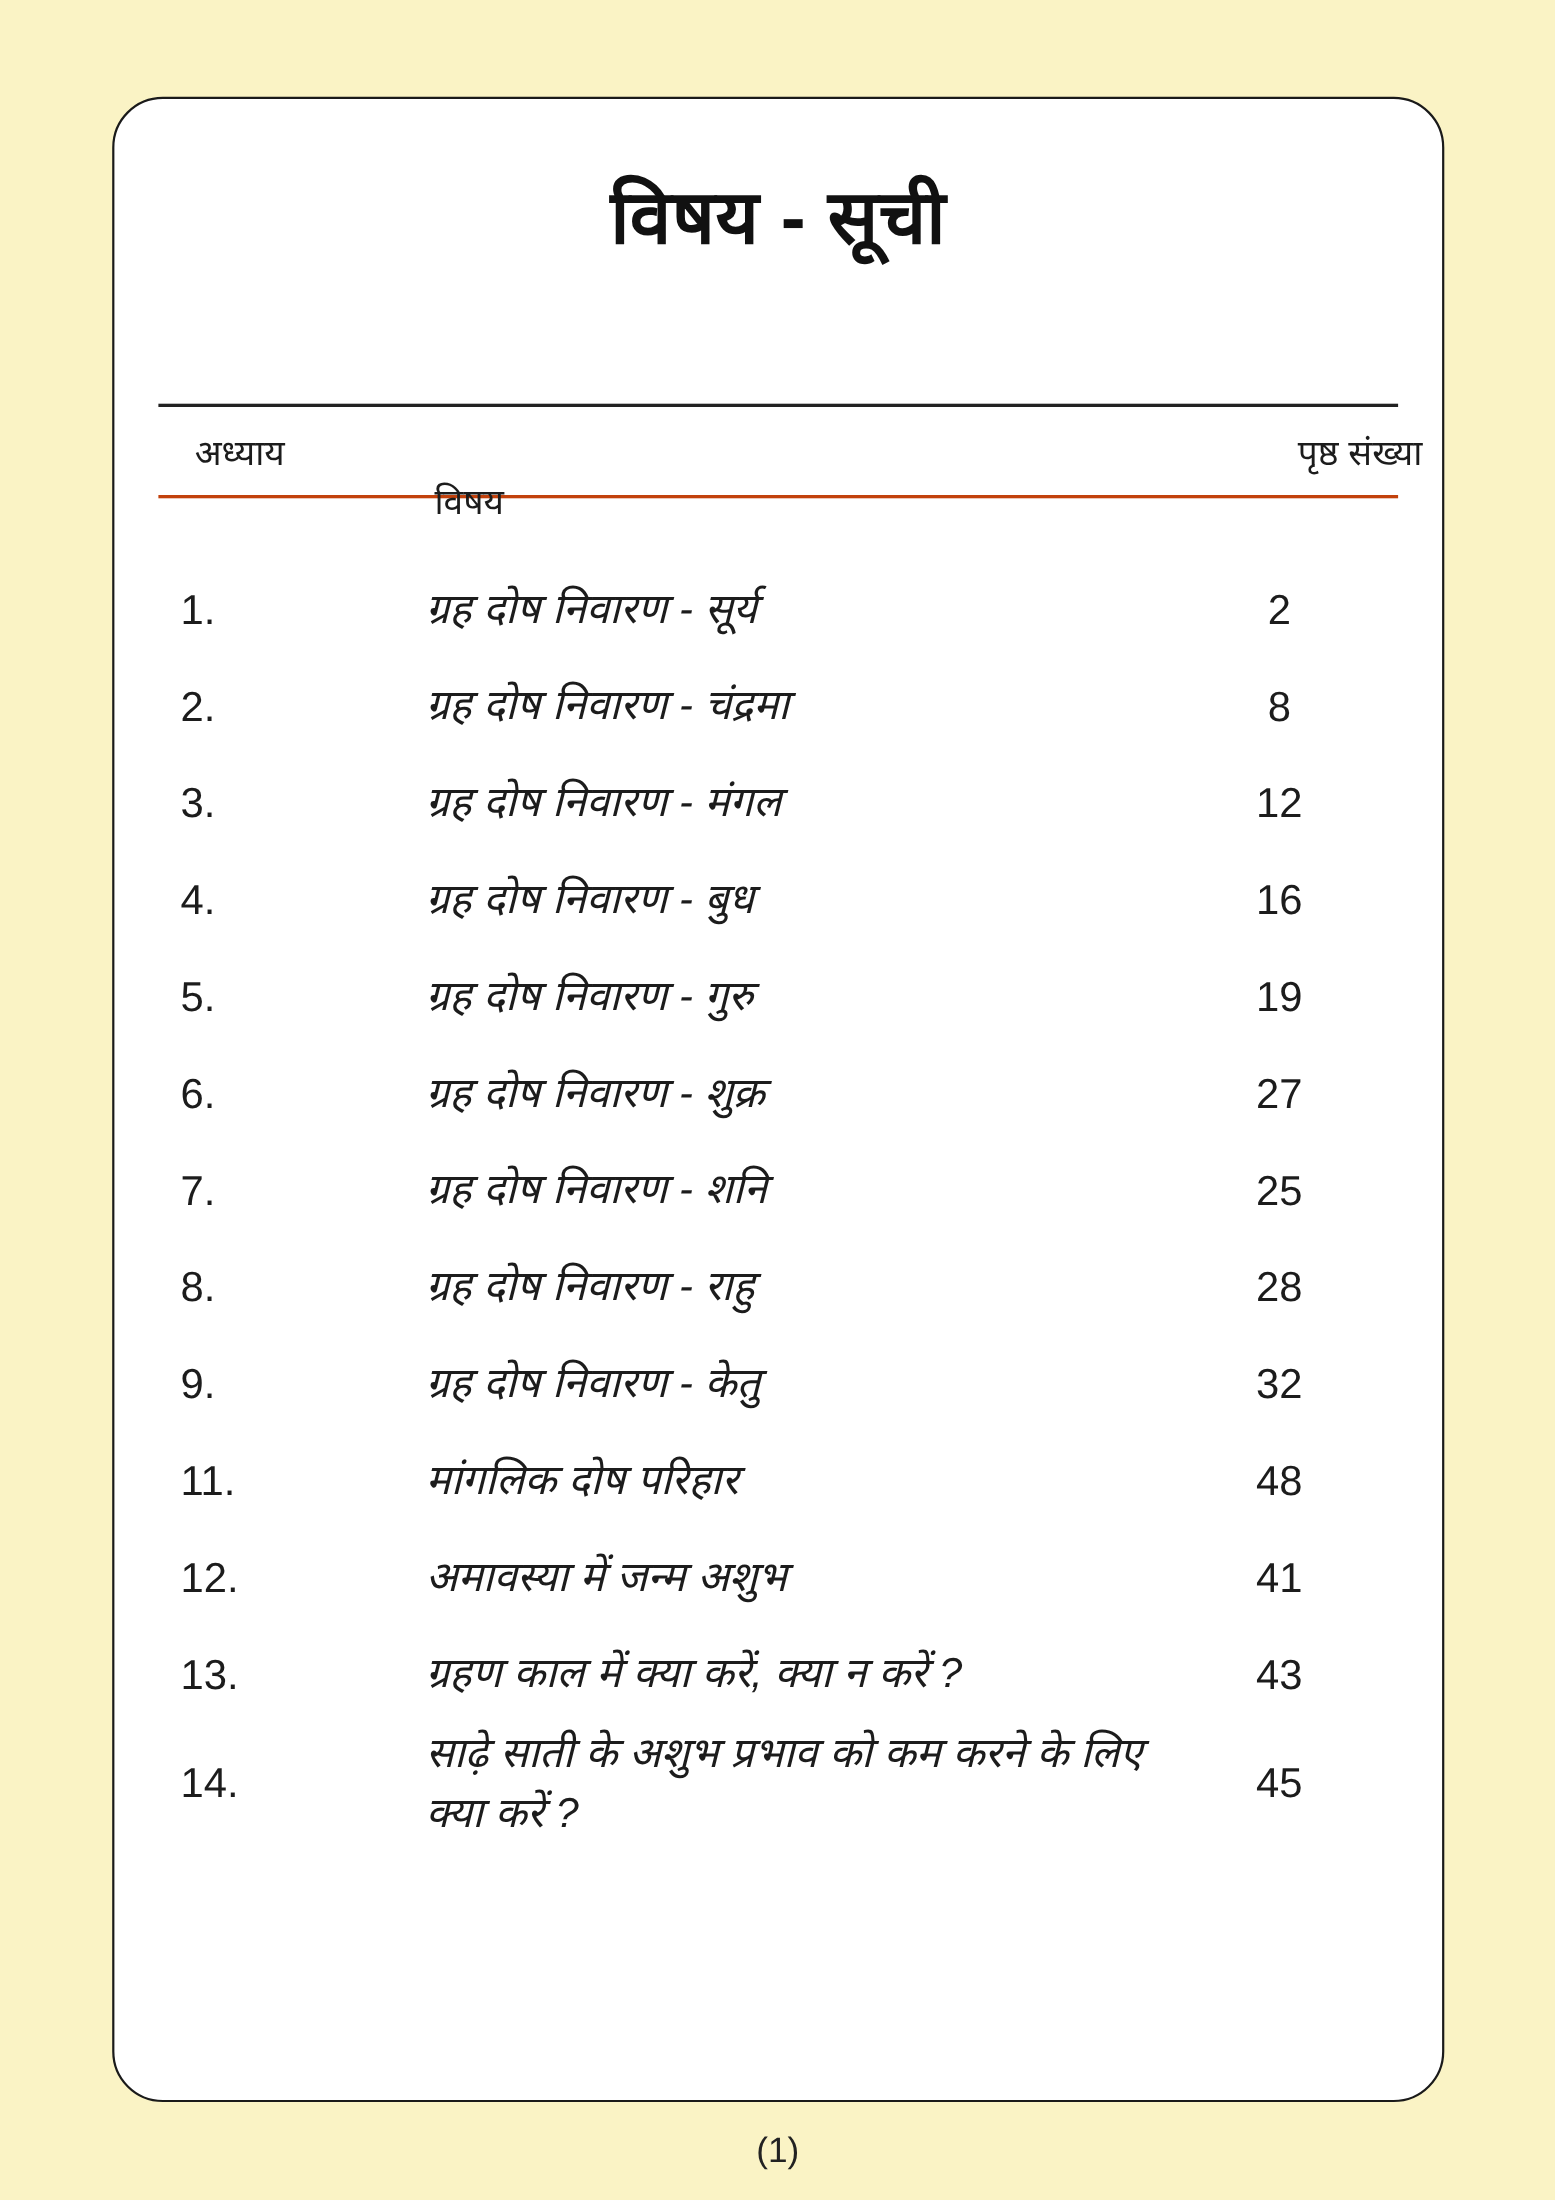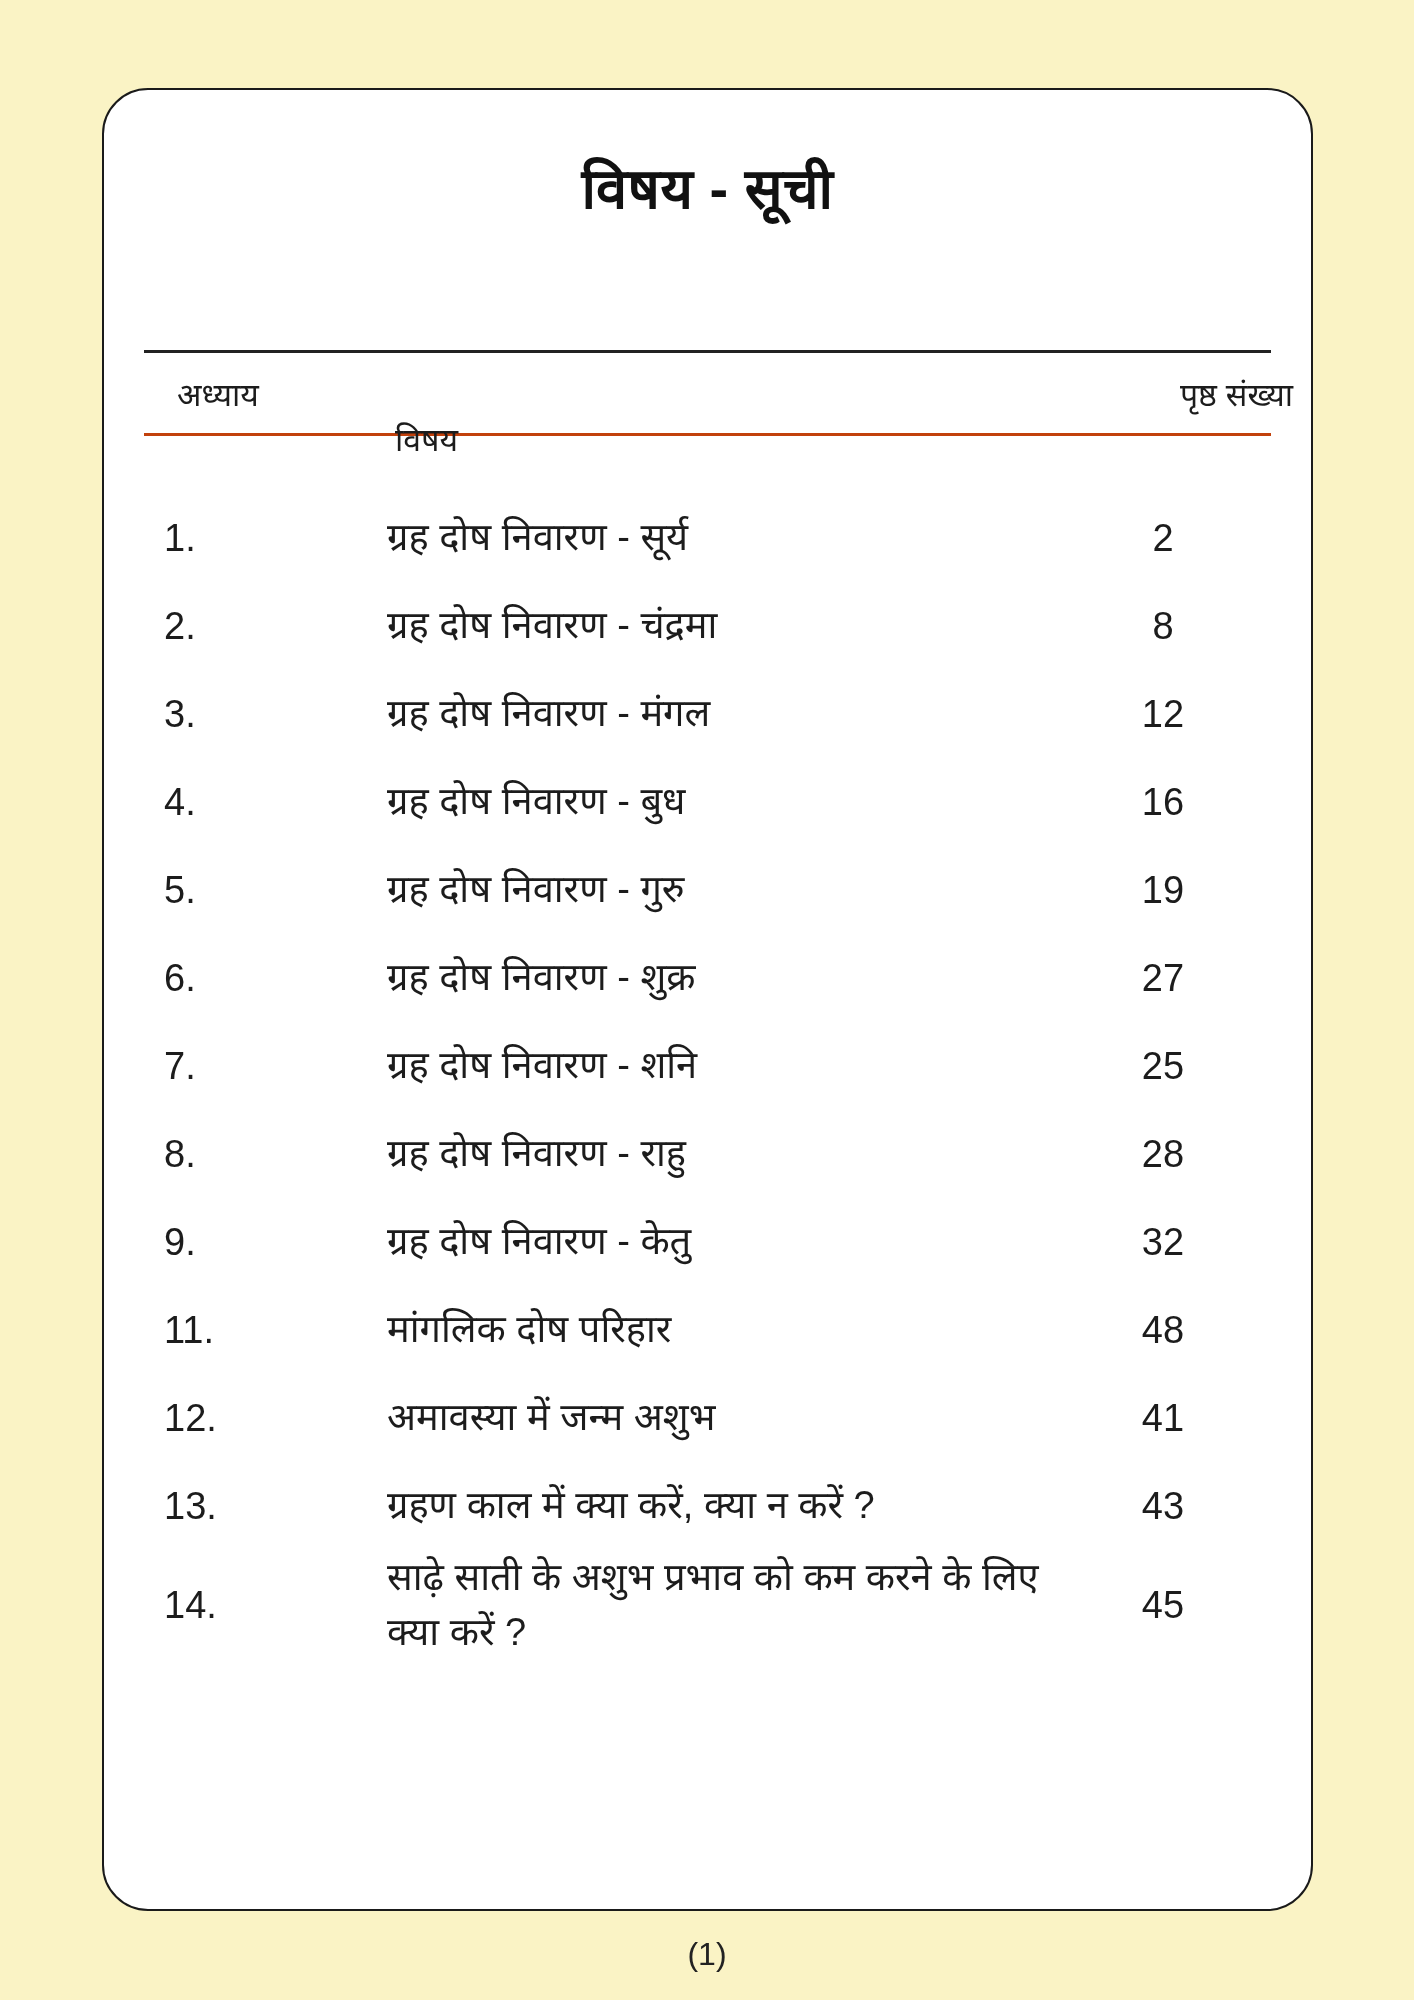--- a/index.html
+++ b/index.html
@@ -21,21 +21,21 @@
     position:absolute;
     left:102px; top:88px;
     width:1211px; height:1823px;
     background:var(--card);
     border:2px solid var(--line);
     border-radius:46px;
   }
   .title{
     margin-top:58px;
     text-align:center;
-    font-size:56px;
+    font-size:68px;
     font-weight:700;
     letter-spacing:.5px;
     color:#111;
   }
   .toc-header{
     position:relative;
     margin:126px 40px 0 40px;
     height:86px;
     border-top:3px solid #222;
     border-bottom:3px solid #c2410c;
@@ -61,20 +61,21 @@
     font-size:38px;
   }
   .row .num{
     width:223px;
     flex-shrink:0;
   }
   .row .subject{
     flex:1;
     line-height:1.45;
     padding-right:10px;
+    font-style:italic;
   }
   .row .page{
     width:190px;
     flex-shrink:0;
     text-align:center;
   }
   .footer{
     position:absolute;
     left:0; top:1936px;
     width:100%;

